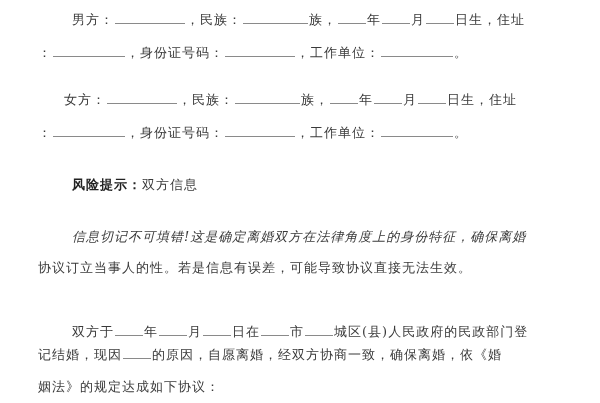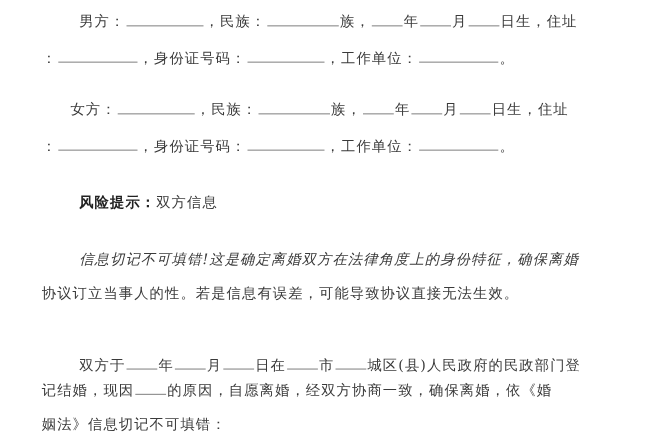--- a/index.html
+++ b/index.html
@@ -42,13 +42,13 @@
 </div>
 <div class="line" style="top:227px; left:72px;font-style:italic;">信息切记不可填错!这是确定离婚双方在法律角度上的身份特征，确保离婚</div>
 <div class="line" style="top:258px; left:38px;">协议订立当事人的性。若是信息有误差，可能导致协议直接无法生效。</div>
 
 <div class="line" style="top:312px; left:72px;margin-top:10px;">
   <span>双方于</span><span class="blank" style="width:28px"></span><span>年</span><span class="blank" style="width:28px"></span><span>月</span><span class="blank" style="width:28px"></span><span>日在</span><span class="blank" style="width:28px"></span><span>市</span><span class="blank" style="width:28px"></span><span>城区(县)人民政府的民政部门登</span>
 </div>
 <div class="line" style="top:345px; left:38px;">
   <span>记结婚，现因</span><span class="blank" style="width:28px"></span><span>的原因，自愿离婚，经双方协商一致，确保离婚，依《婚</span>
 </div>
-<div class="line" style="top:377px; left:38px;">姻法》信息切记不可填错：</div>
+<div class="line" style="top:377px; left:38px;">姻法》的规定达成如下协议：</div>
 
 </body></html>

